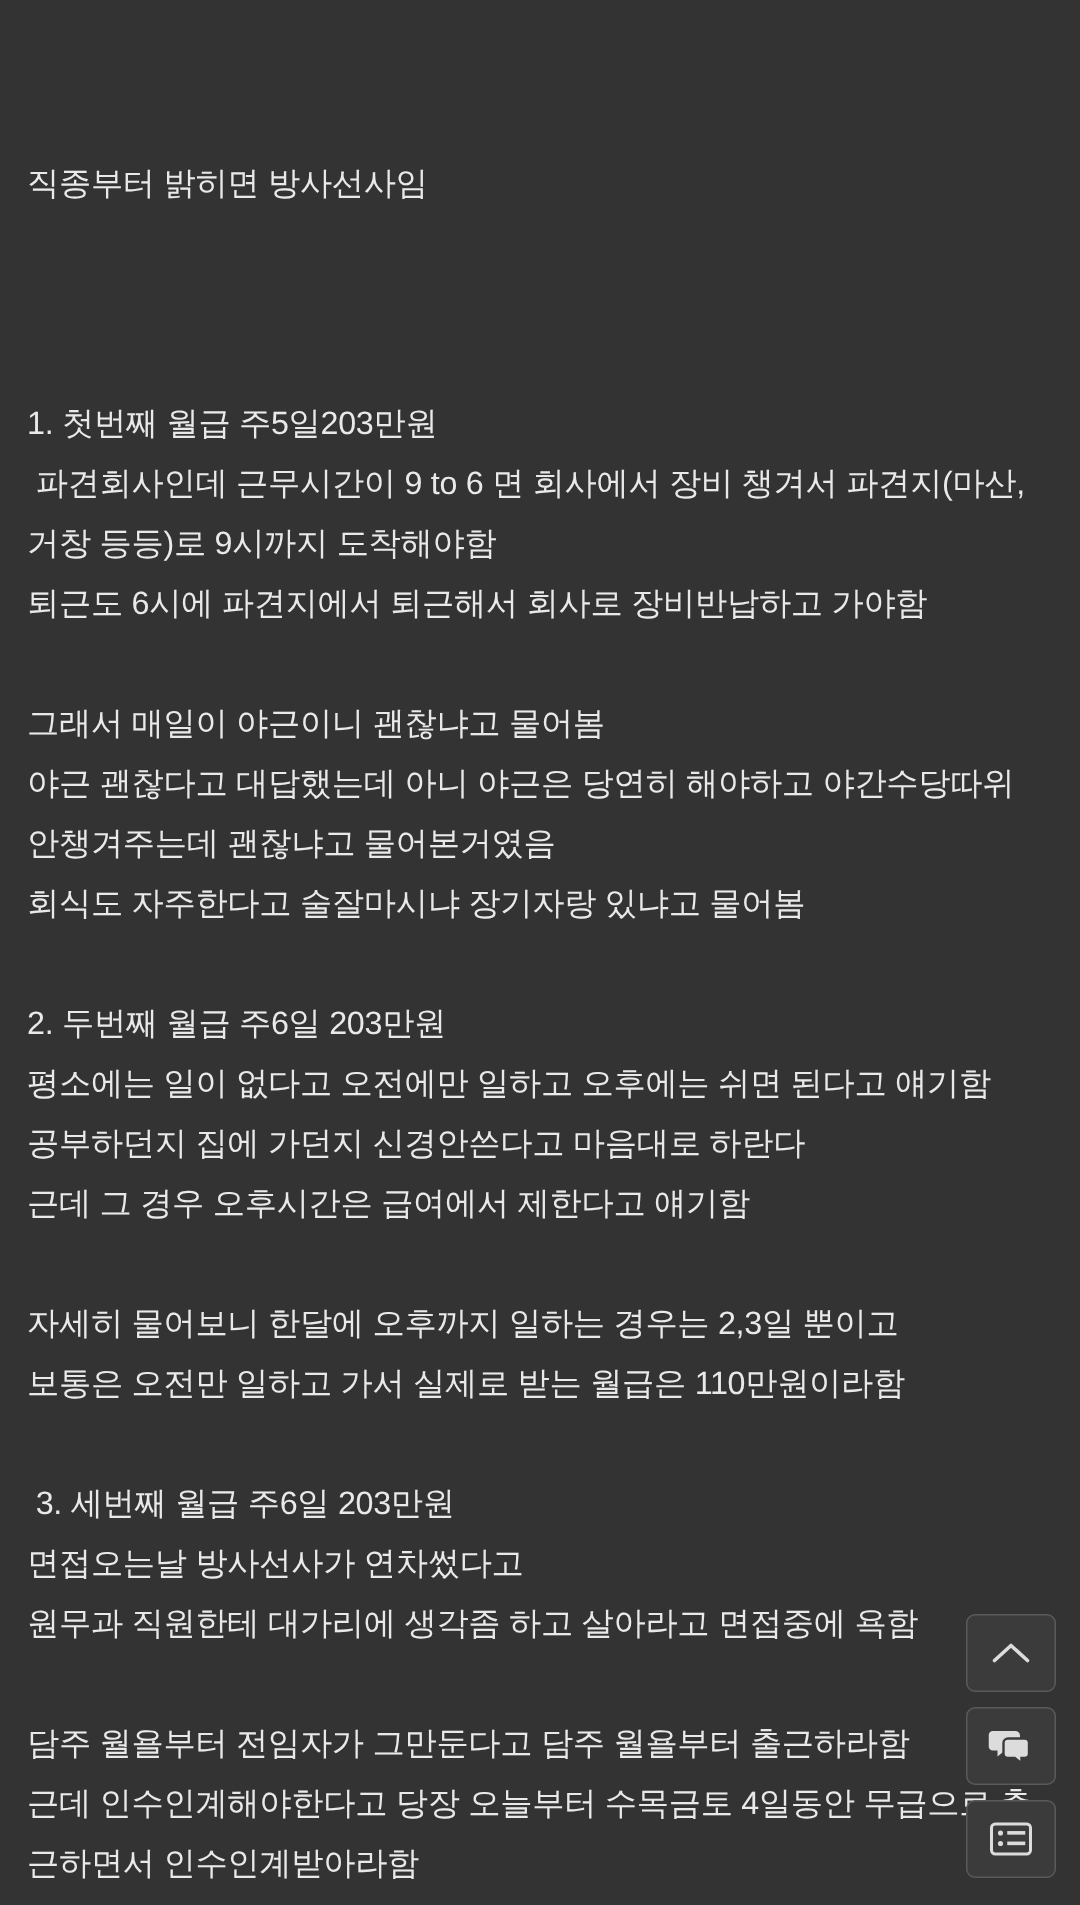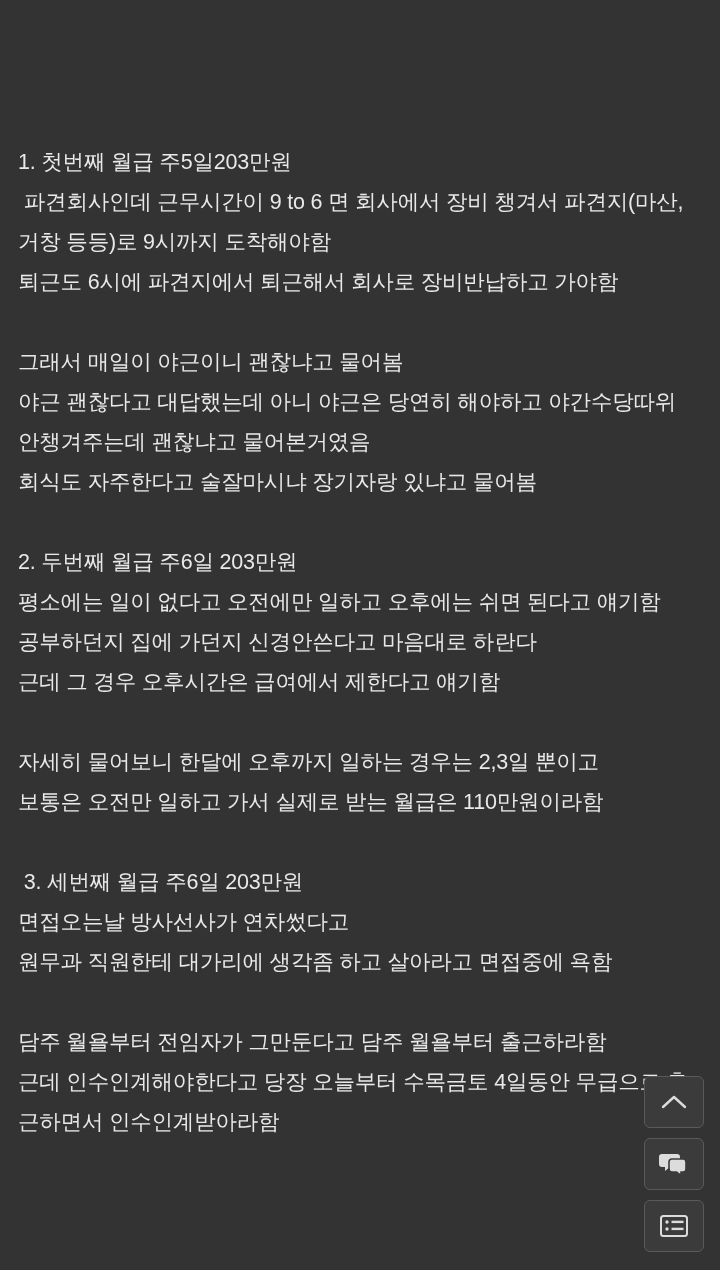--- a/index.html
+++ b/index.html
@@ -57,20 +57,21 @@
     box-sizing: border-box;
   }
   .fbtn svg {
     display: block;
   }
 </style>
 </head>
 <body>
 
 <div id="post">
+  <div class="para">직종부터 밝히면 방사선사임</div>
   <div id="post-paragraphs"><div class="blank"></div><div class="para">1. 첫번째 월급 주5일203만원</div><div class="para"> 파견회사인데 근무시간이 9 to 6 면 회사에서 장비 챙겨서 파견지(마산, 거창 등등)로 9시까지 도착해야함</div><div class="para">퇴근도 6시에 파견지에서 퇴근해서 회사로 장비반납하고 가야함</div><div class="blank"></div><div class="para">그래서 매일이 야근이니 괜찮냐고 물어봄</div><div class="para">야근 괜찮다고 대답했는데 아니 야근은 당연히 해야하고 야간수당따위 안챙겨주는데 괜찮냐고 물어본거였음</div><div class="para">회식도 자주한다고 술잘마시냐 장기자랑 있냐고 물어봄</div><div class="blank"></div><div class="para">2. 두번째 월급 주6일 203만원</div><div class="para">평소에는 일이 없다고 오전에만 일하고 오후에는 쉬면 된다고 얘기함</div><div class="para">공부하던지 집에 가던지 신경안쓴다고 마음대로 하란다</div><div class="para">근데 그 경우 오후시간은 급여에서 제한다고 얘기함</div><div class="blank"></div><div class="para">자세히 물어보니 한달에 오후까지 일하는 경우는 2,3일 뿐이고</div><div class="para">보통은 오전만 일하고 가서 실제로 받는 월급은 110만원이라함</div><div class="blank"></div><div class="para"> 3. 세번째 월급 주6일 203만원</div><div class="para">면접오는날 방사선사가 연차썼다고</div><div class="para">원무과 직원한테 대가리에 생각좀 하고 살아라고 면접중에 욕함</div><div class="blank"></div><div class="para">담주 월욜부터 전임자가 그만둔다고 담주 월욜부터 출근하라함</div><div class="para">근데 인수인계해야한다고 당장 오늘부터 수목금토 4일동안 무급으로 출근하면서 인수인계받아라함</div><div class="blank"></div></div>
 </div>
 
 <div id="float-buttons">
   <div class="fbtn">
     <span>
       <svg width="30" height="22" viewBox="0 0 30 22" fill="none" xmlns="http://www.w3.org/2000/svg">
         <path d="M4 16 L15 6 L26 16" stroke="#dcdcdc" stroke-width="2.4" stroke-linecap="round" stroke-linejoin="round" fill="none"></path>
       </svg>
     </span>

